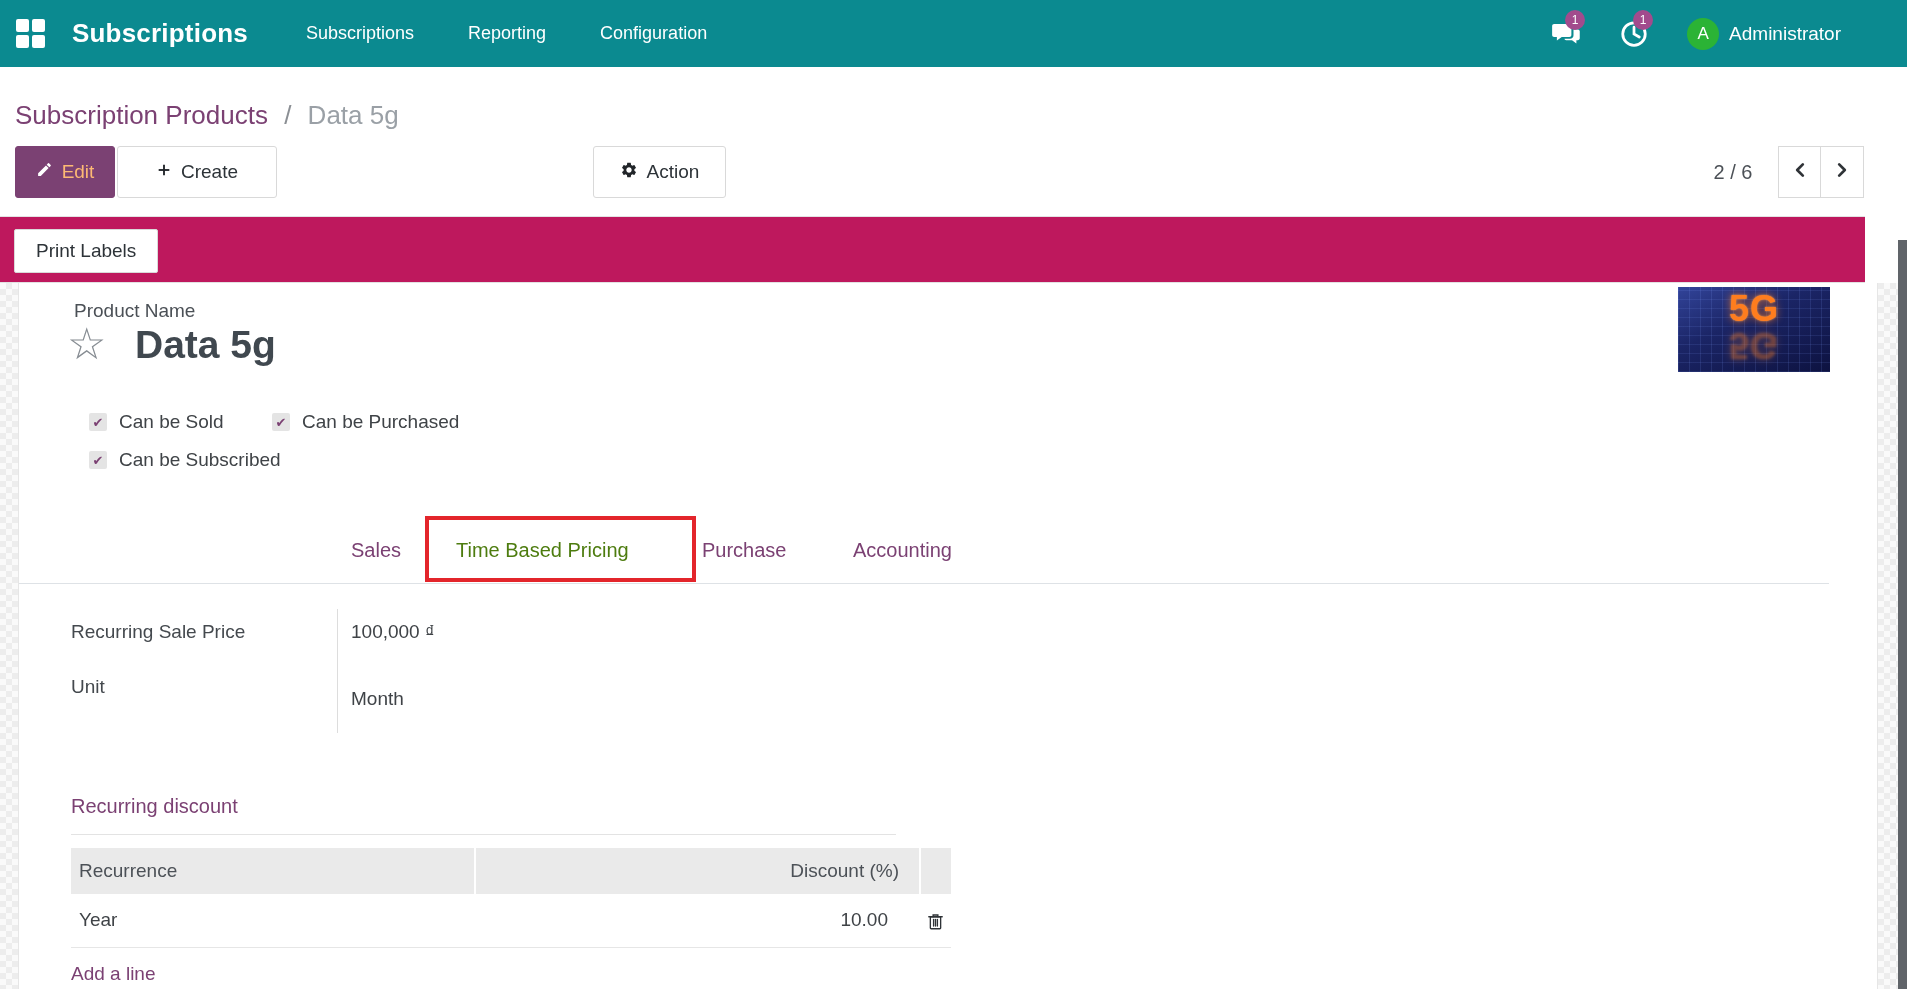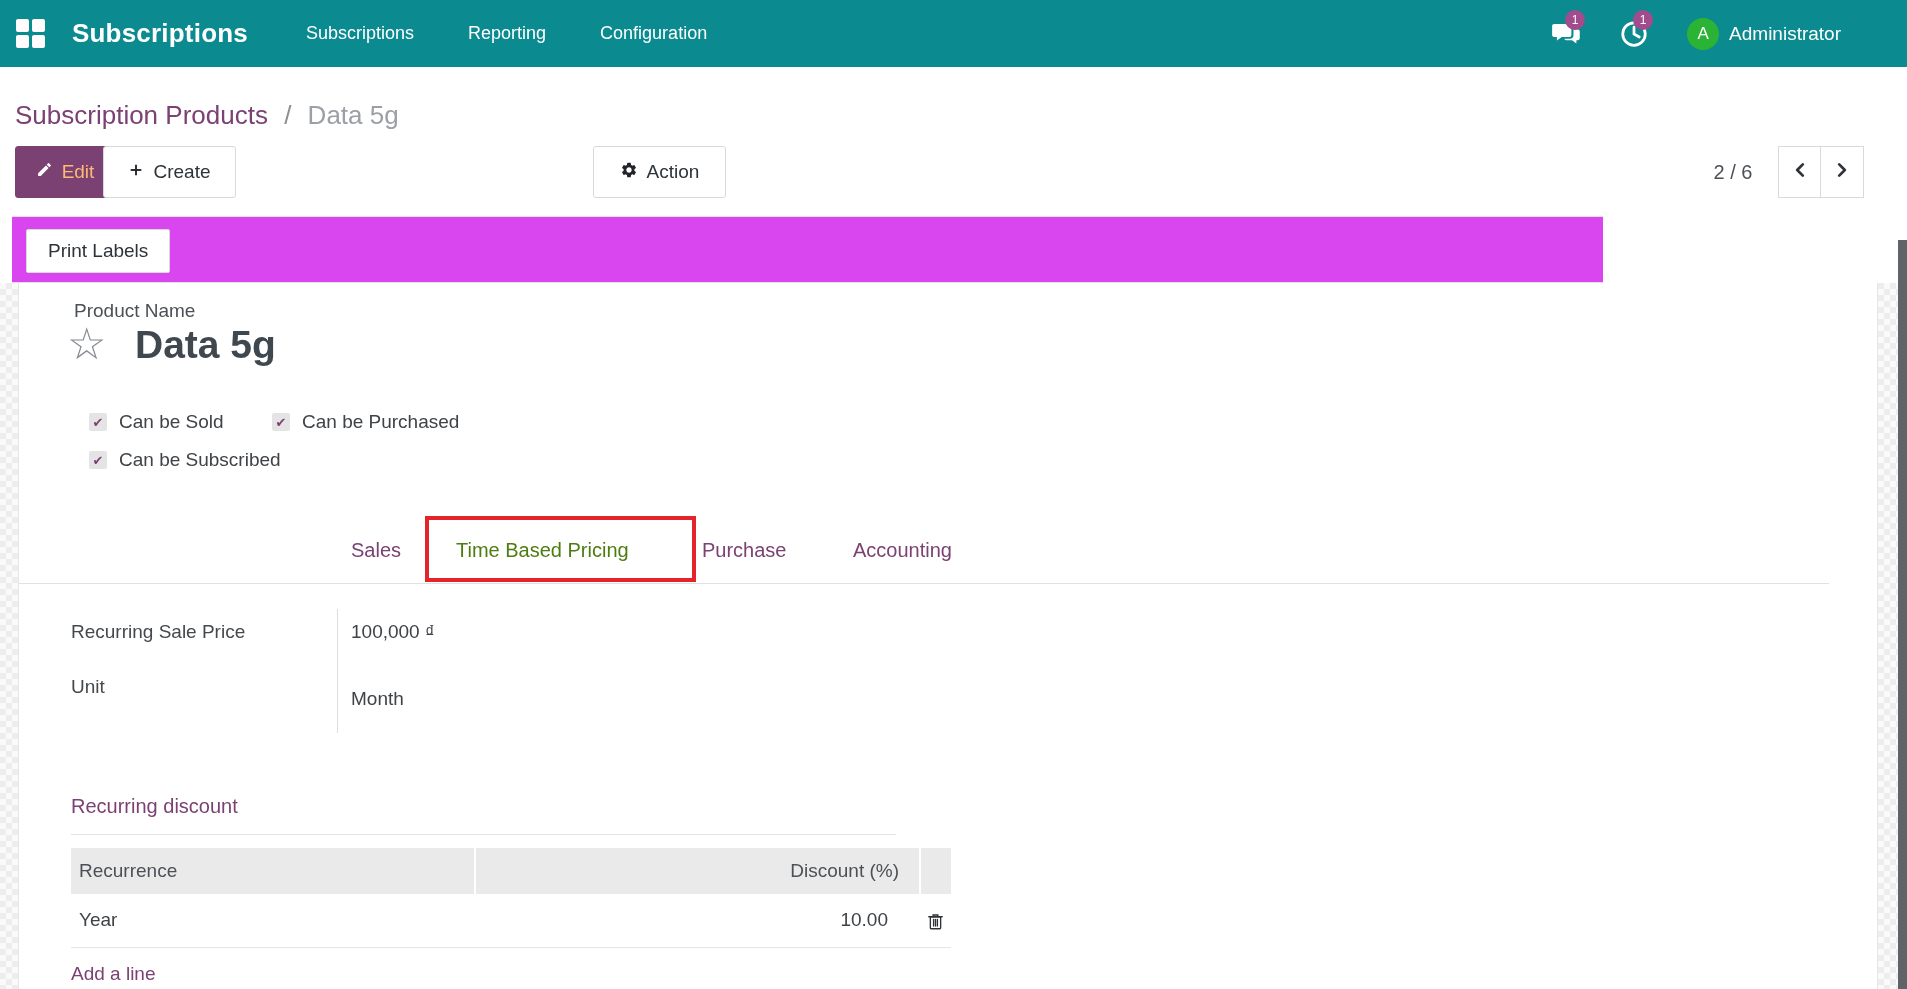--- a/index.html
+++ b/index.html
@@ -34,31 +34,31 @@
   .breadcrumb .parent{color:var(--primary);cursor:pointer;}
   .breadcrumb .sep{color:#8b8f94;margin:0 9px;}
   .breadcrumb .current{color:#9aa0a6;}
 
   
   .btn{position:absolute;top:146px;height:52px;display:flex;align-items:center;justify-content:center;
        gap:9px;font-size:19px;border:1px solid #d9d9d9;background:#fff;color:#2d3338;border-radius:3px;
        cursor:pointer;padding:0 16px;}
   .btn svg{flex:0 0 auto;}
   .btn-edit{left:15px;width:100px;background:var(--primary);border-color:var(--primary);color:#fdba74;}
-  .btn-create{left:103px;width:133px;}
+  .btn-create{left:117px;width:160px;}
   .btn-action{left:593px;width:133px;}
   .pager-count{position:absolute;top:146px;left:1693px;width:80px;height:52px;display:flex;
                align-items:center;justify-content:center;font-size:20px;color:#4c5157;}
   .pager-btns{position:absolute;top:146px;left:1778px;height:52px;display:flex;}
   .pager-btn{width:43px;height:52px;border:1px solid #d9d9d9;background:#fff;display:flex;
              align-items:center;justify-content:center;cursor:pointer;}
   .pager-btn + .pager-btn{border-left:none;}
 
   
-  .statusbar{position:absolute;left:12px;top:216px;width:1591px;height:67px;background:#d946ef;
+  .statusbar{position:absolute;left:0;top:216px;width:1865px;height:67px;background:#be185d;
              border-top:1px solid #e3e3e3;border-bottom:1px solid #e2e2e2;}
   .btn-print{position:absolute;left:14px;top:12px;height:44px;padding:0 21px;font-size:19px;
              border:1px solid #d9d9d9;background:#fff;color:#2d3338;display:flex;align-items:center;
              cursor:pointer;border-radius:2px;}
 
   
   .content{position:absolute;left:0;top:283px;width:1907px;height:706px;
            background:conic-gradient(#ededed 25%,#fafafa 0 50%,#ededed 0 75%,#fafafa 0);
            background-size:12px 12px;}
   .sheet{position:absolute;left:18px;top:0;width:1860px;height:706px;background:#fff;
@@ -218,20 +218,24 @@
   <button class="btn-print">Print Labels</button>
 </div>
 
 <div class="content">
   <div class="sheet">
 
     <div class="product-label">Product Name</div>
     <span class="fav-star"></span>
     <h1 class="product-title">Data 5g</h1>
 
+    <div class="product-image">
+      <span class="pi-5g">5G</span>
+      <span class="pi-5g reflection">5G</span>
+    </div>
 
     <div class="checkbox-item cb-sold">
       <span class="cb-box"></span>
       <span>Can be Sold</span>
     </div>
     <div class="checkbox-item cb-purchased">
       <span class="cb-box"></span>
       <span>Can be Purchased</span>
     </div>
     <div class="checkbox-item cb-subscribed">

